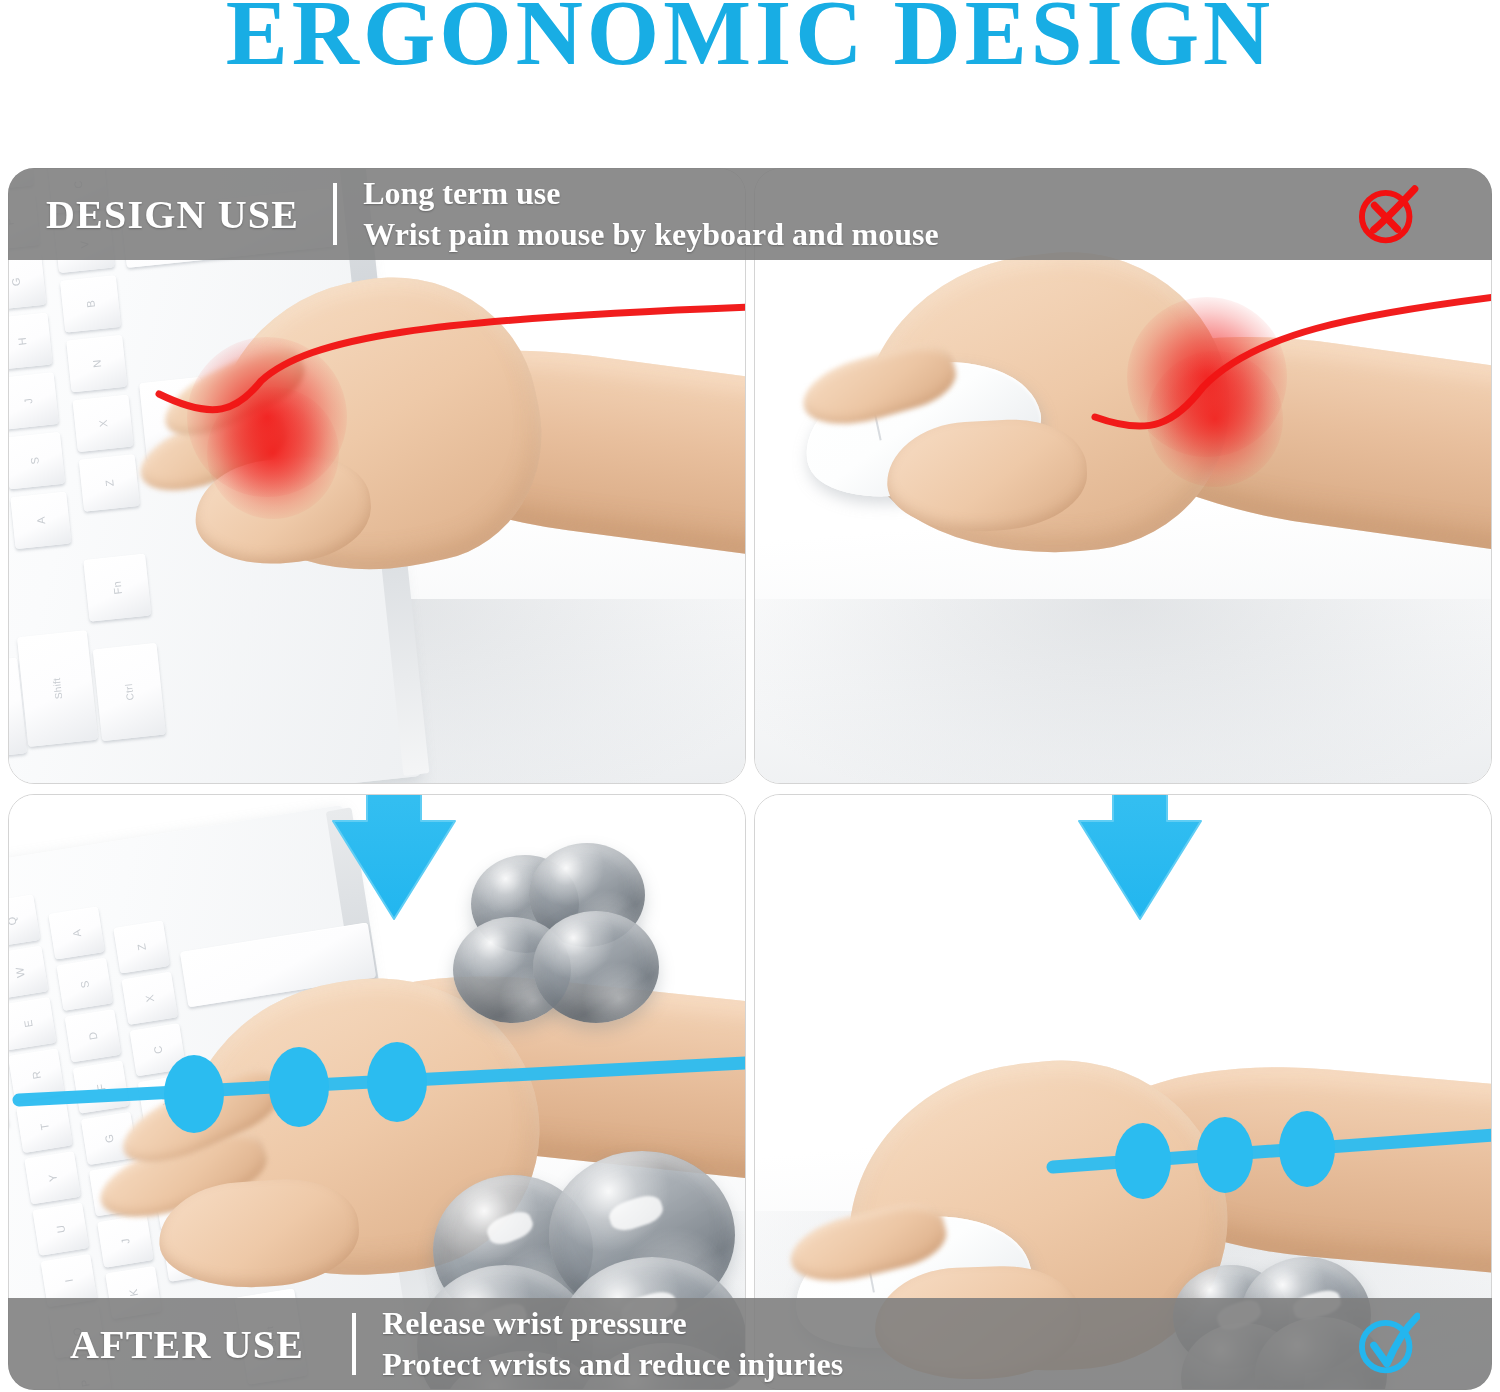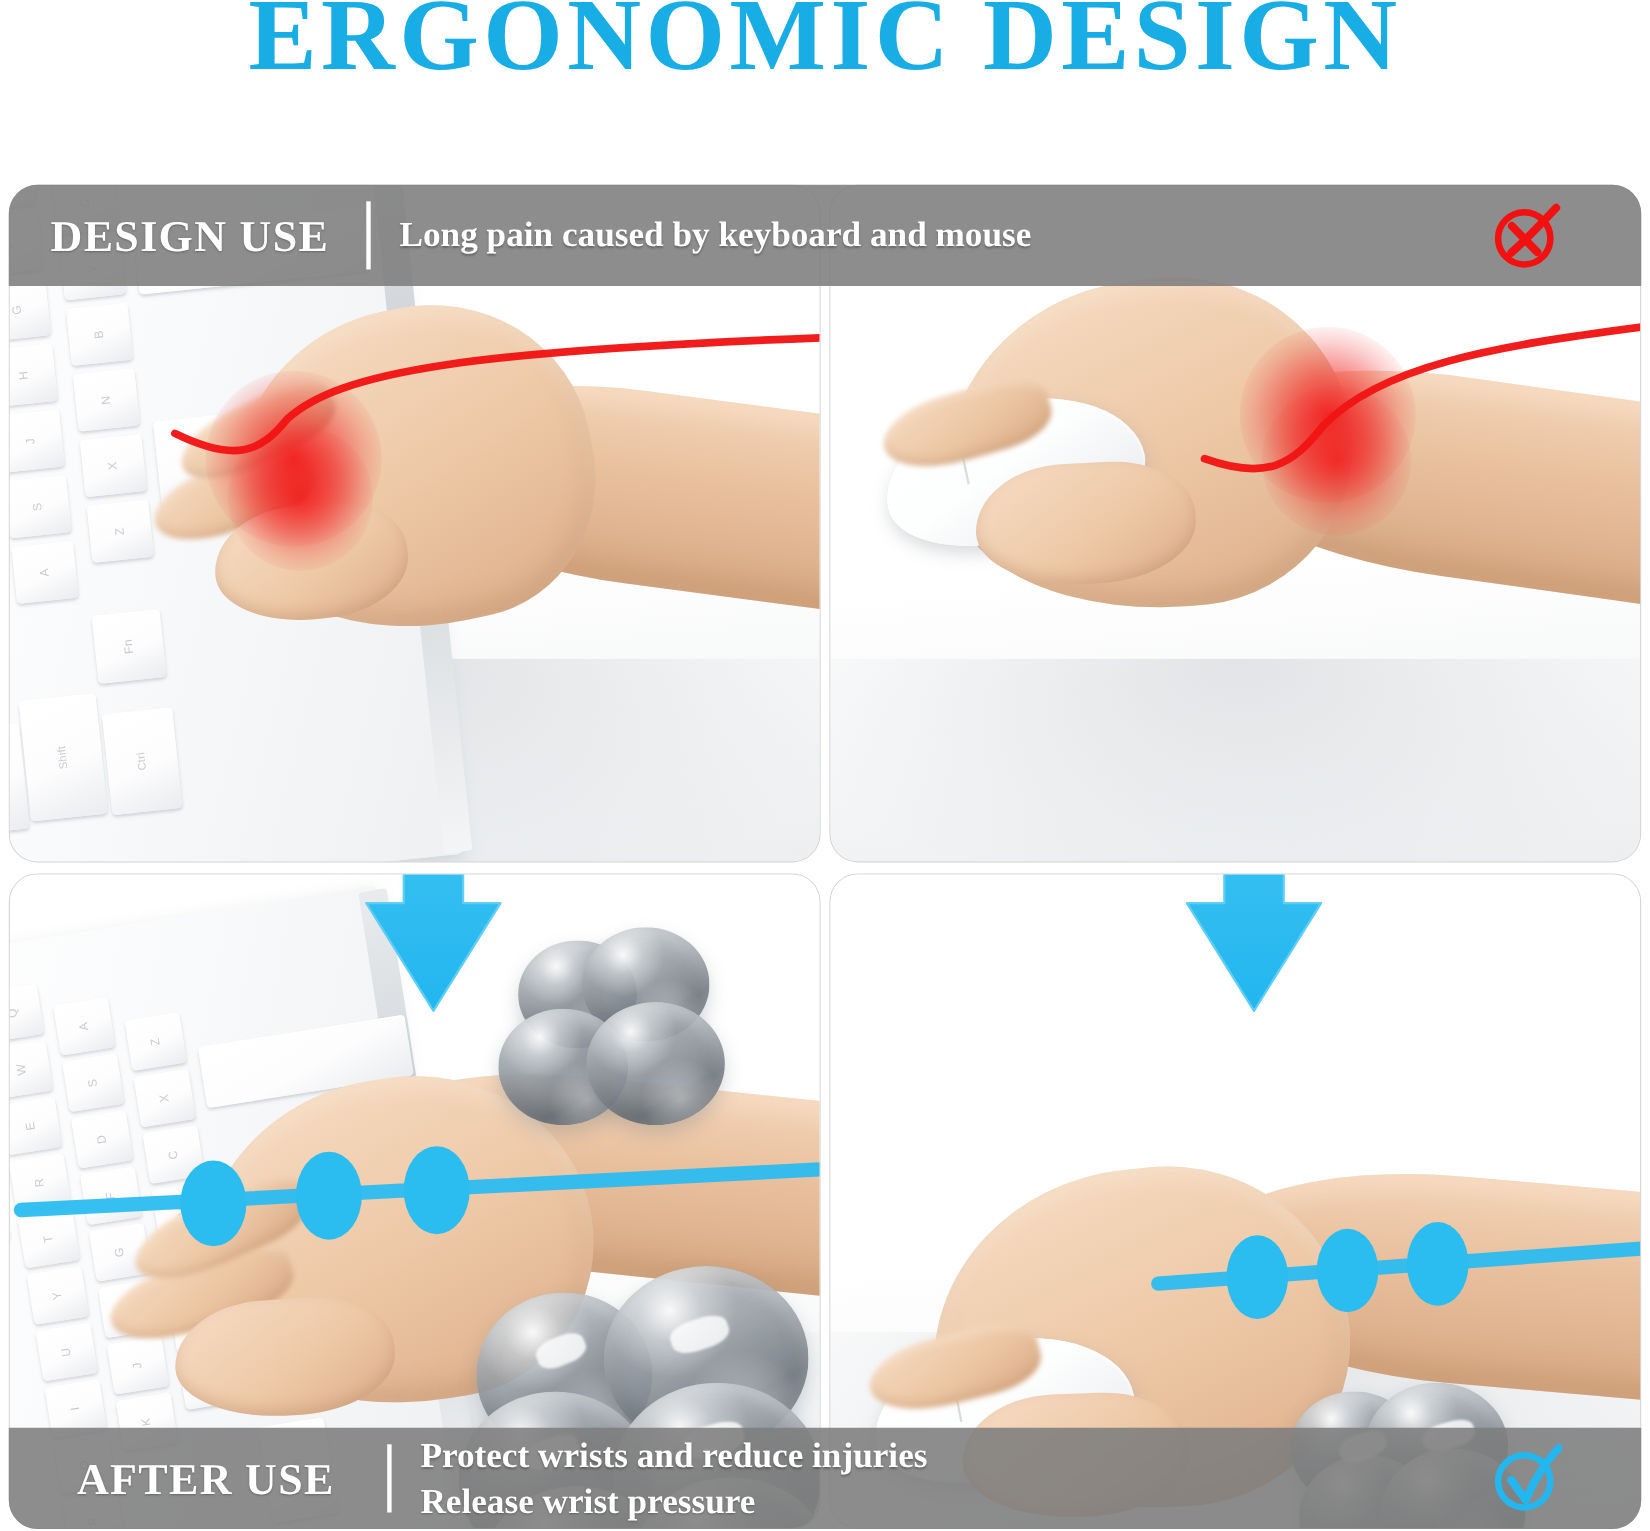--- a/index.html
+++ b/index.html
@@ -552,35 +552,36 @@
         </svg>
       </div>
     </div>
 
   </div>
 
   <div class="banner top">
     <div class="banner-label">DESIGN USE</div>
     <div class="banner-divider"></div>
     <div class="banner-lines">
-      <div>Long pain caused by keyboard and mouse</div>
+      <div>Long term use</div>
+      <div>Wrist pain mouse by keyboard and mouse</div>
     </div>
     <svg class="banner-mark" viewBox="0 0 100 100">
       <circle cx="48" cy="54" r="36" fill="none" stroke="#f21010" stroke-width="9"></circle>
       <path d="M31 37 L66 73" stroke="#f21010" stroke-width="11" stroke-linecap="round" fill="none"></path>
       <path d="M30 74 C 46 60, 62 44, 92 12" stroke="#f21010" stroke-width="11" stroke-linecap="round" fill="none"></path>
     </svg>
   </div>
 
   <div class="banner bottom">
     <div class="banner-label">AFTER USE</div>
     <div class="banner-divider"></div>
     <div class="banner-lines">
+      <div>Release wrist pressure</div>
       <div>Protect wrists and reduce injuries</div>
-      <div>Release wrist pressure</div>
     </div>
     <svg class="banner-mark" viewBox="0 0 100 100">
       <circle cx="48" cy="54" r="36" fill="none" stroke="#24b6ee" stroke-width="9"></circle>
       <path d="M30 52 L50 80 C 62 52, 76 28, 96 8" stroke="#24b6ee" stroke-width="11" stroke-linecap="round" stroke-linejoin="round" fill="none"></path>
     </svg>
   </div>
 
 </div>
 
 </body></html>

